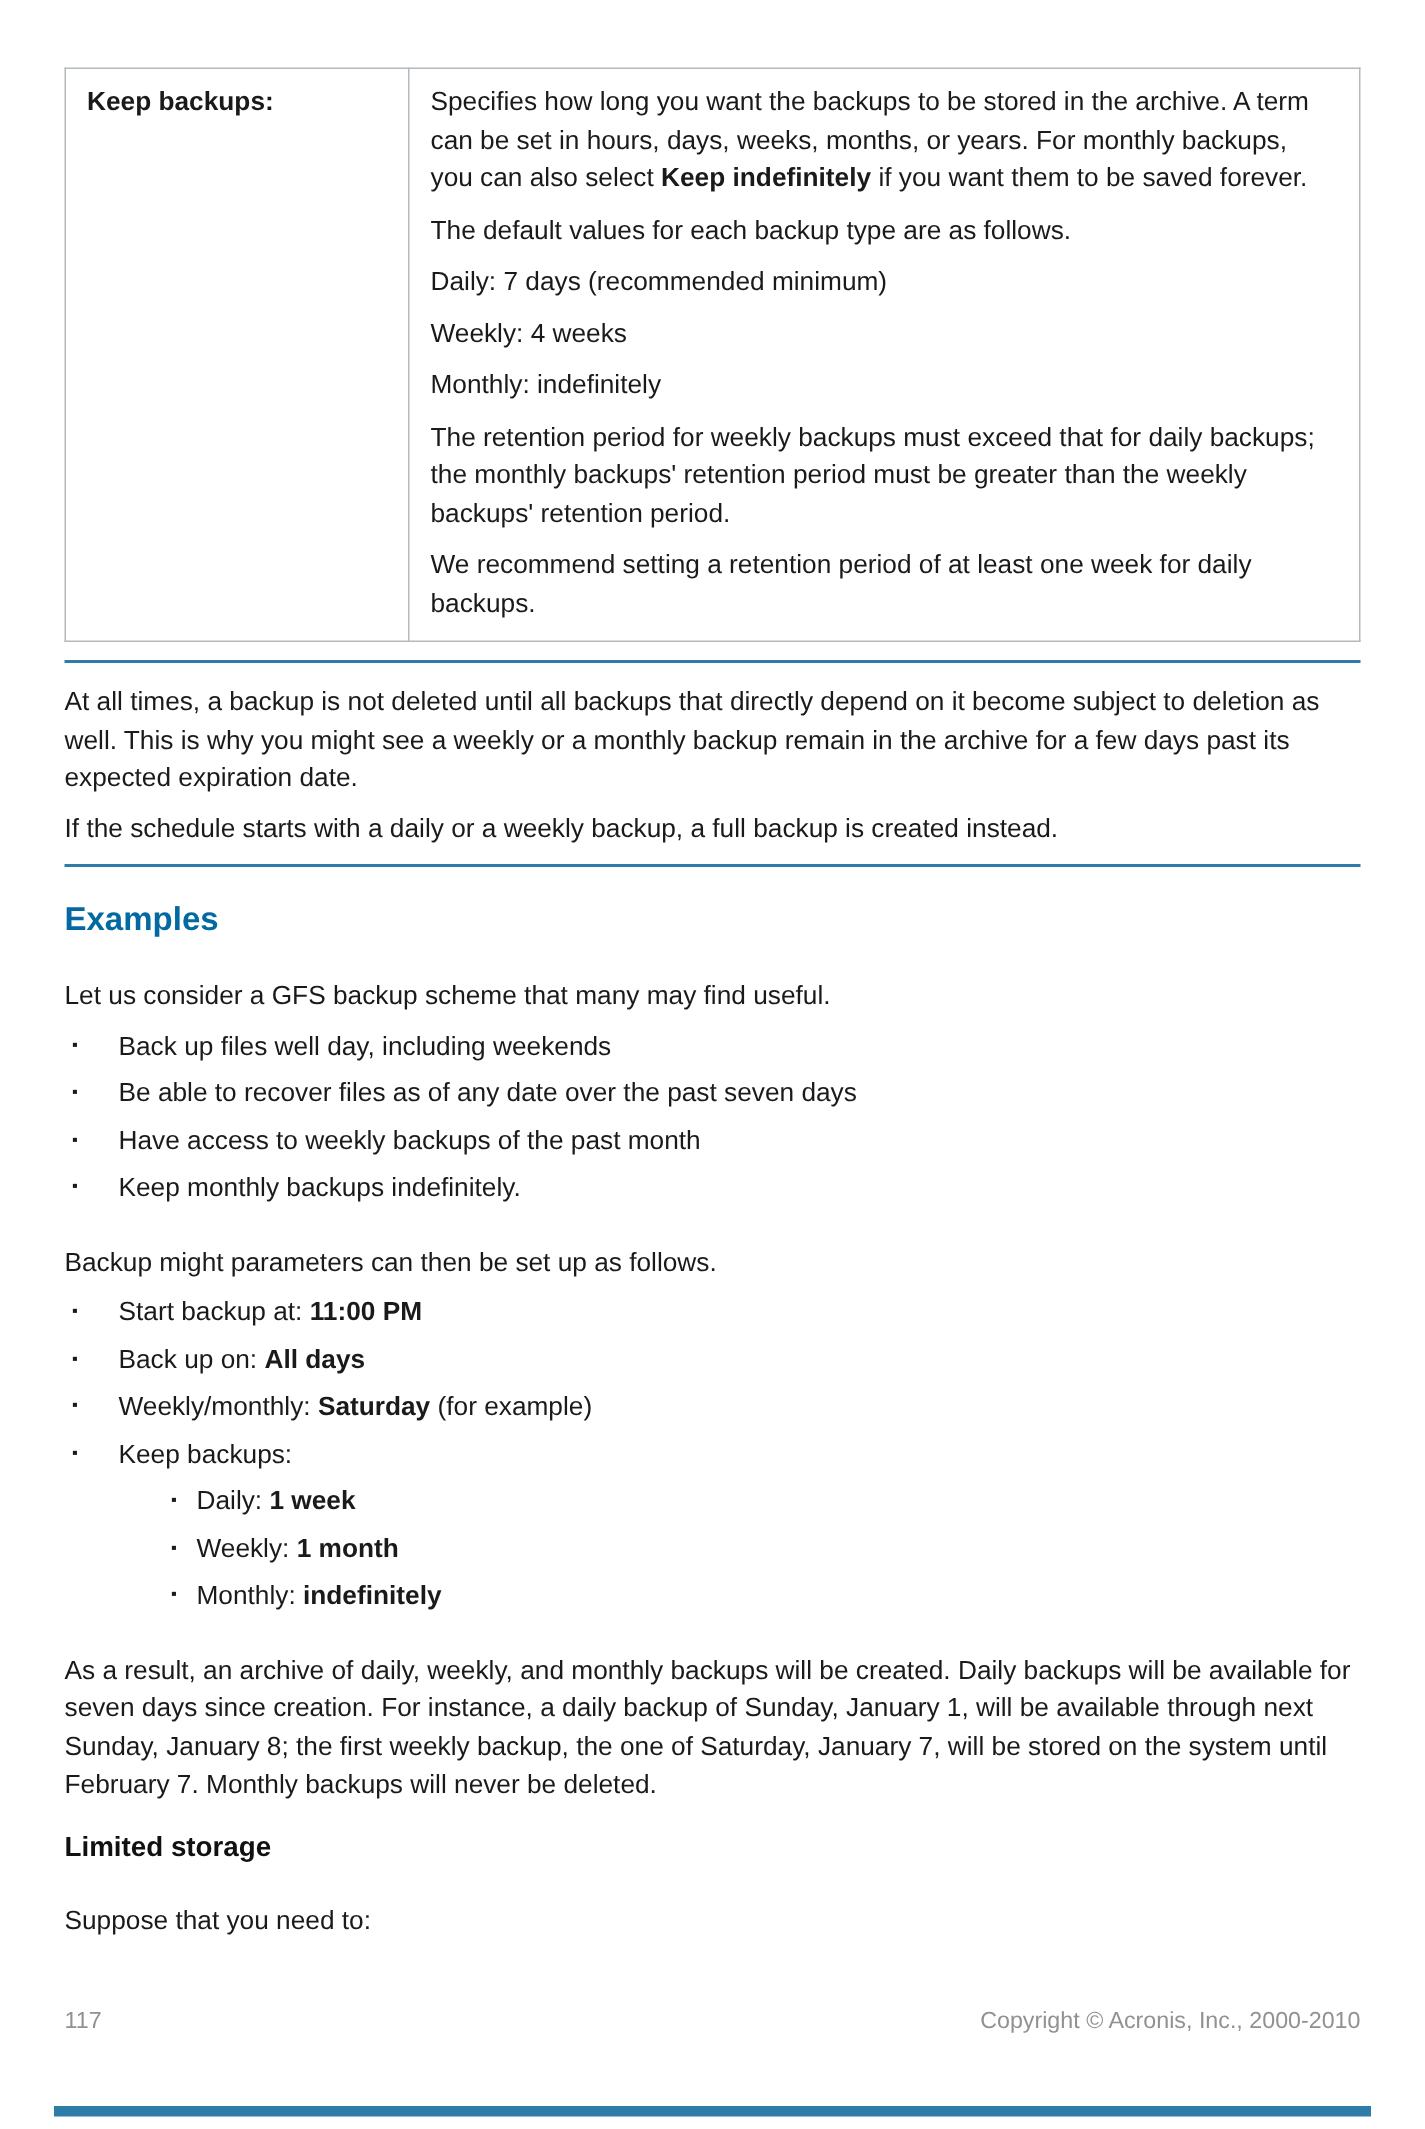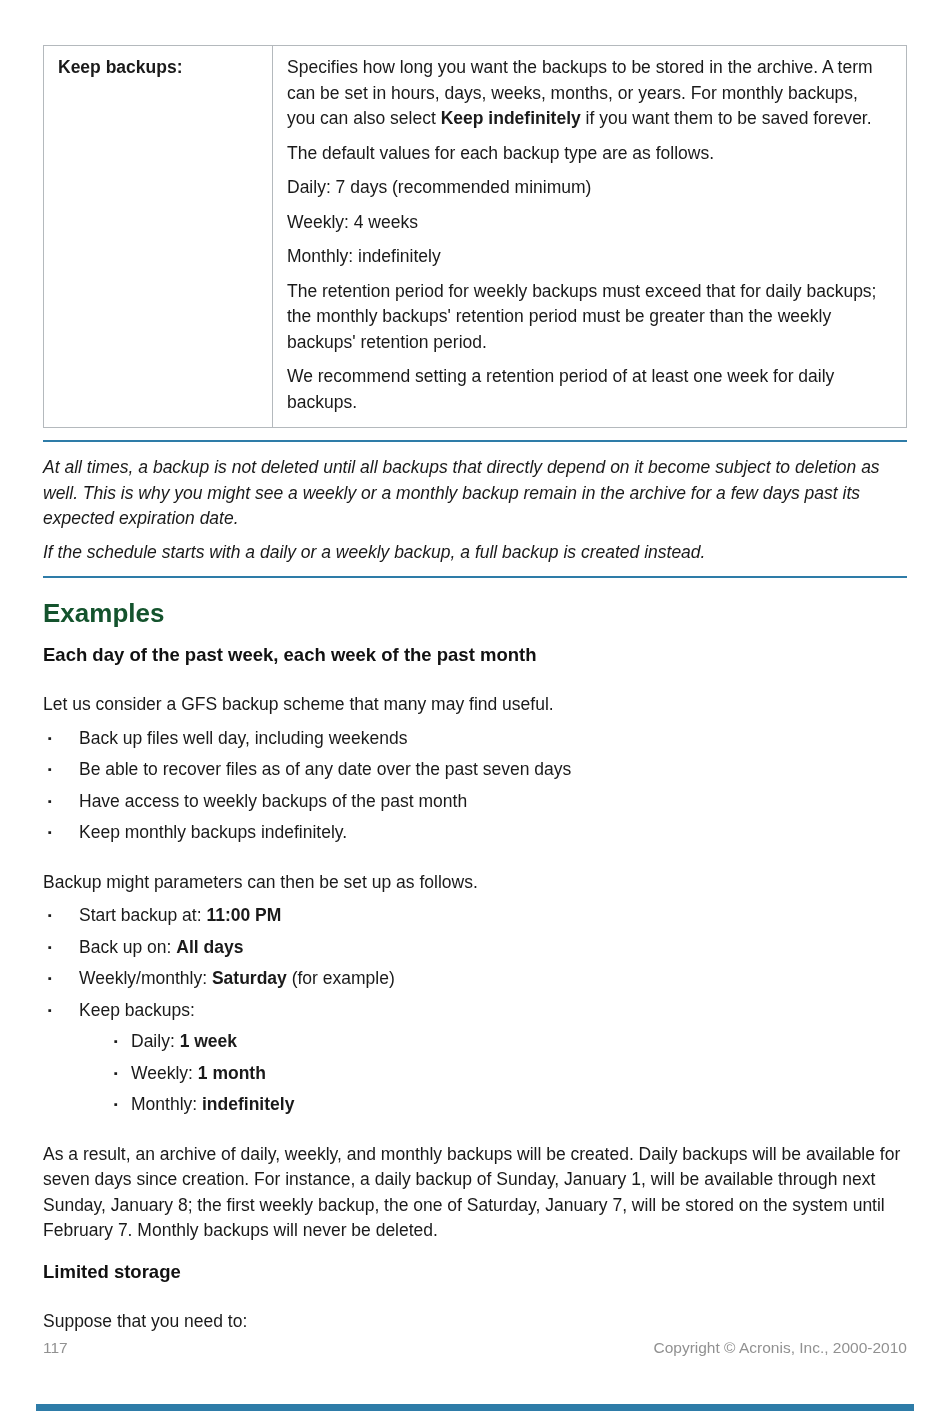--- a/index.html
+++ b/index.html
@@ -27,27 +27,26 @@
   }
   td.def-label { width: 229px; font-weight: bold; }
   .def-desc p { margin: 0 12px 9px 0; }
   .def-desc p:last-child { margin-bottom: 0; }
   
   .note {
     margin-top: 12px;
     border-top: 2px solid #2e7ca8;
     border-bottom: 2px solid #2e7ca8;
     padding: 5px 0 11px 0;
-    font-style: italic;
   }
   .note p { margin-top: 8px; }
   
   h2.h2 {
-    font-size: 26px; line-height: 28px;
-    margin: 21px 0 0 0; font-weight: bold; color: #14532d;
+    font-size: 22px; line-height: 28px;
+    margin: 21px 0 0 0; font-weight: bold; color: #0369a1;
   }
   h3.h3 {
     font-size: 18.5px; line-height: 26px;
     margin: 15px 0 0 0; font-weight: bold; color: #111;
   }
   p.para { margin-top: 24px; }
   
   .list { margin-top: 8px; }
   .li { display: flex; margin-top: 6px; }
   .li .marker {
@@ -91,21 +90,20 @@
   </tbody>
     </table>
 
   <div class="note">
     <p>At all times, a backup is not deleted until all backups that directly depend on it become subject to deletion as well. This is why you might see a weekly or a monthly backup remain in the archive for a few days past its expected expiration date.</p>
     <p>If the schedule starts with a daily or a weekly backup, a full backup is created instead.</p>
   </div>
 
   <h2 class="h2">Examples</h2>
 
-  <h3 class="h3">Each day of the past week, each week of the past month</h3>
   <p class="para">Let us consider a GFS backup scheme that many may find useful.</p>
 
   <div class="list">
     <div class="li">
       <span class="marker">▪</span>
       <span class="li-text">Back up files well day, including weekends</span>
     </div>
     <div class="li">
       <span class="marker">▪</span>
       <span class="li-text">Be able to recover files as of any date over the past seven days</span>

